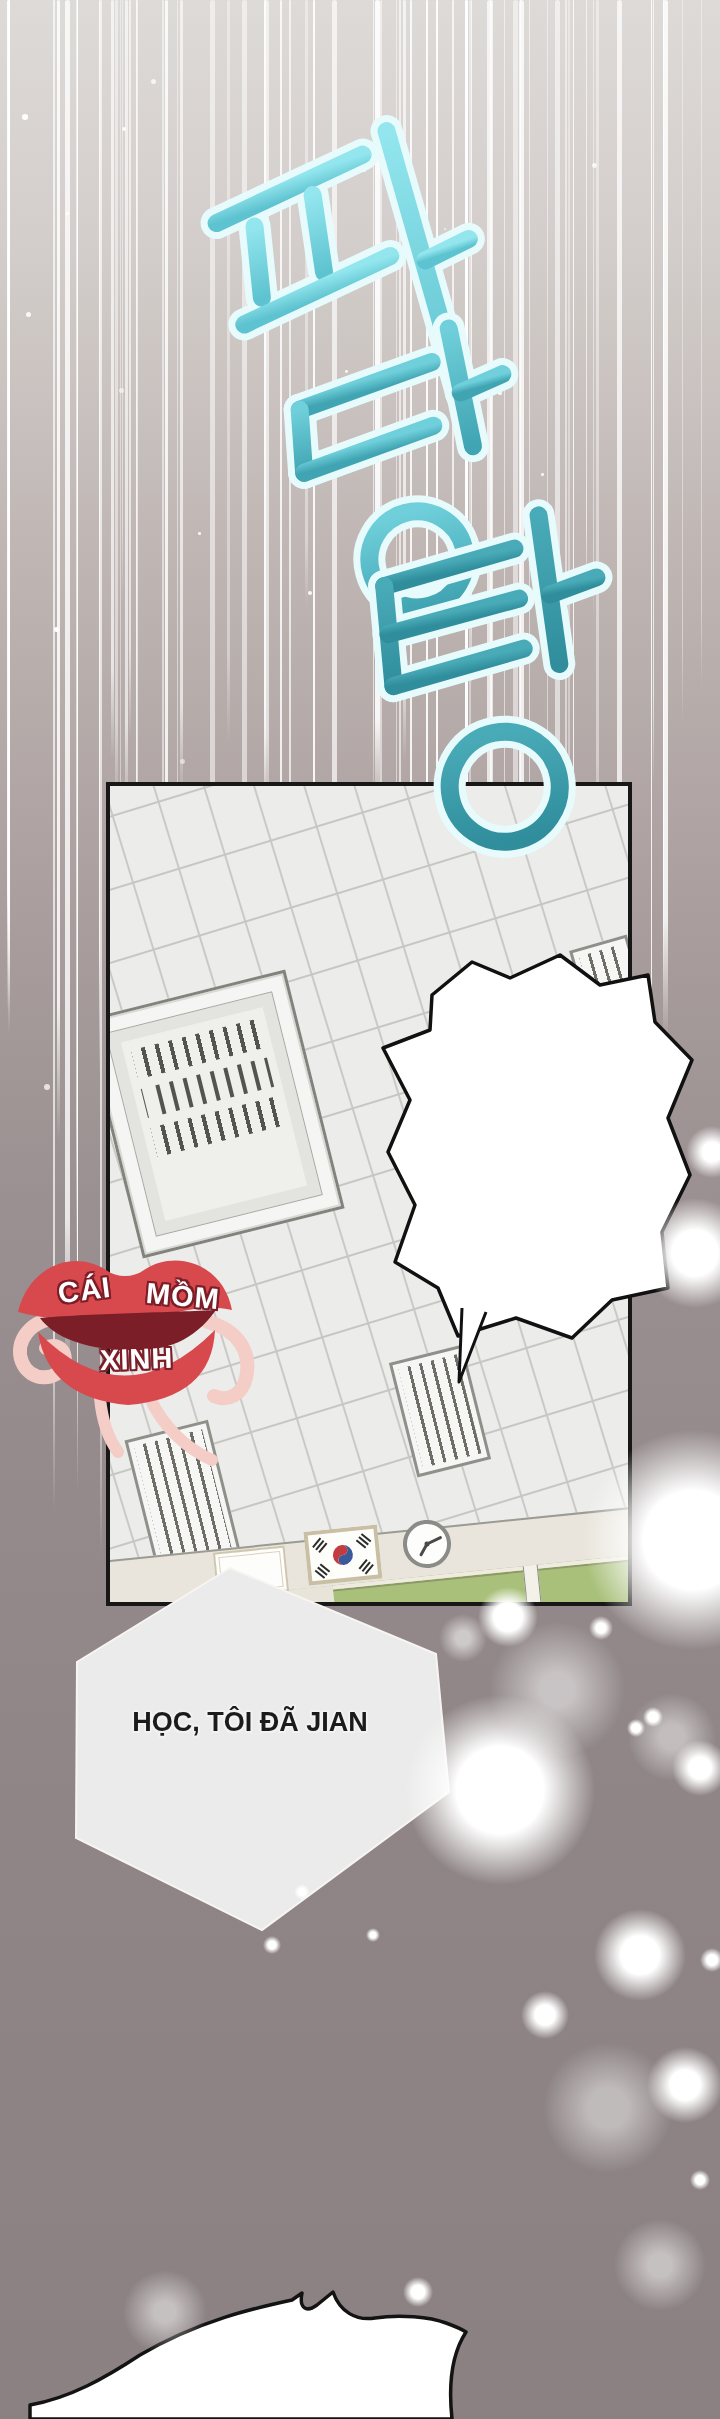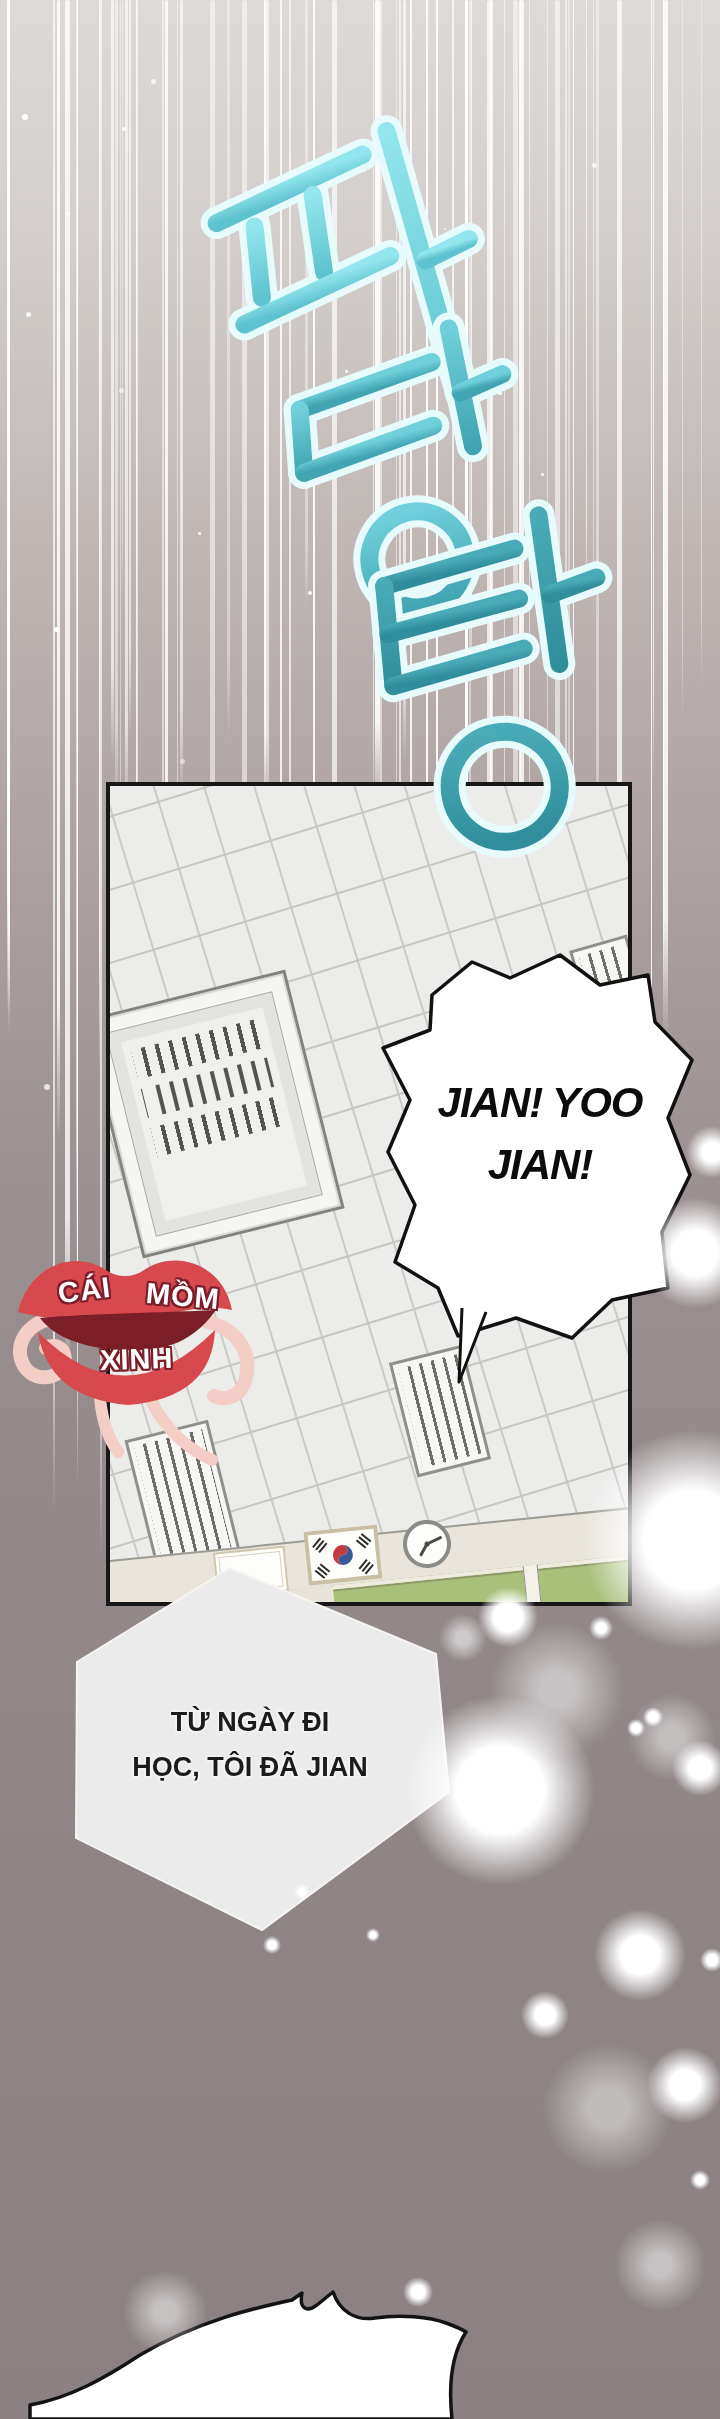--- a/index.html
+++ b/index.html
@@ -367,25 +367,20 @@
       <path d="M18,1312 C28,1268 72,1248 106,1270 C117,1278 133,1278 144,1270
                C178,1248 224,1266 232,1310 C195,1302 170,1318 125,1320 C80,1322 50,1320 18,1312 Z" fill="#d8494e"></path>
       <path d="M40,1318 C80,1314 180,1312 216,1310 C190,1346 160,1352 120,1350 C85,1348 55,1338 40,1318 Z" fill="#7c1e28"></path>
       <path d="M38,1332 Q125,1420 215,1330 Q212,1398 128,1405 Q48,1398 38,1332 Z" fill="#d8494e"></path>
     </g>
   </svg>
 
   <div id="bokeh"></div>
 
   <div id="text-layer">
-    <div class="bubble-text">
-      <div>JIAN! YOO</div>
-      <div>JIAN!</div>
-    </div>
     <div class="caption-text">
-      <div>TỪ NGÀY ĐI</div>
       <div>HỌC, TÔI ĐÃ JIAN</div>
     </div>
     <div class="lips-word" id="lips-w1">CÁI</div>
     <div class="lips-word" id="lips-w2">MỒM</div>
     <div class="lips-word" id="lips-w3">XINH</div>
   </div>
 </div>
 
 </body></html>

